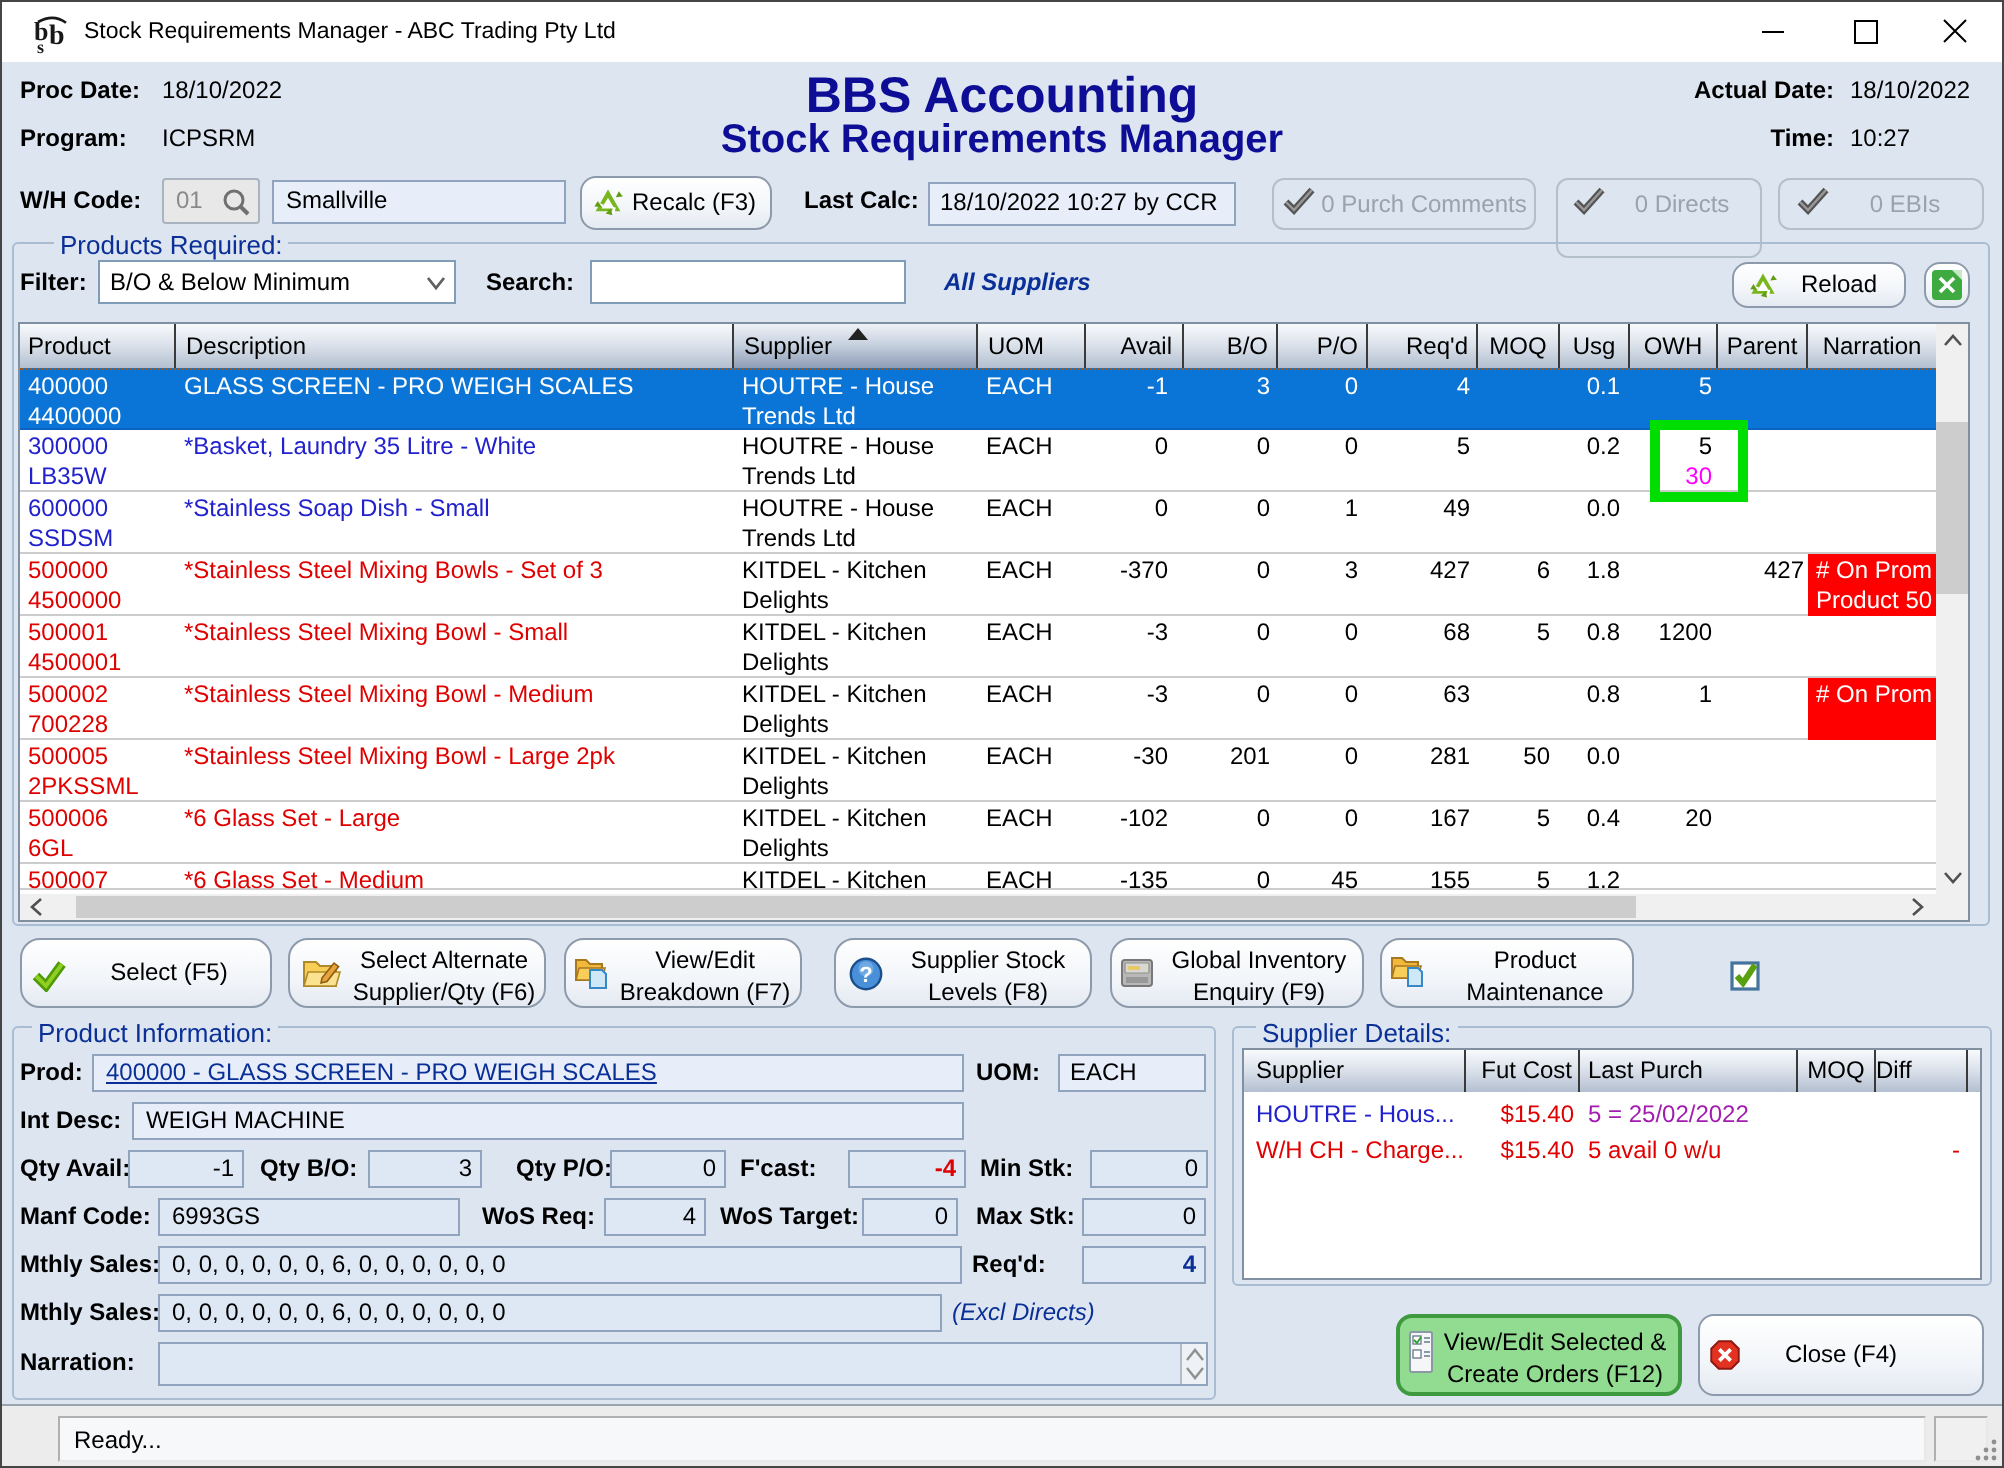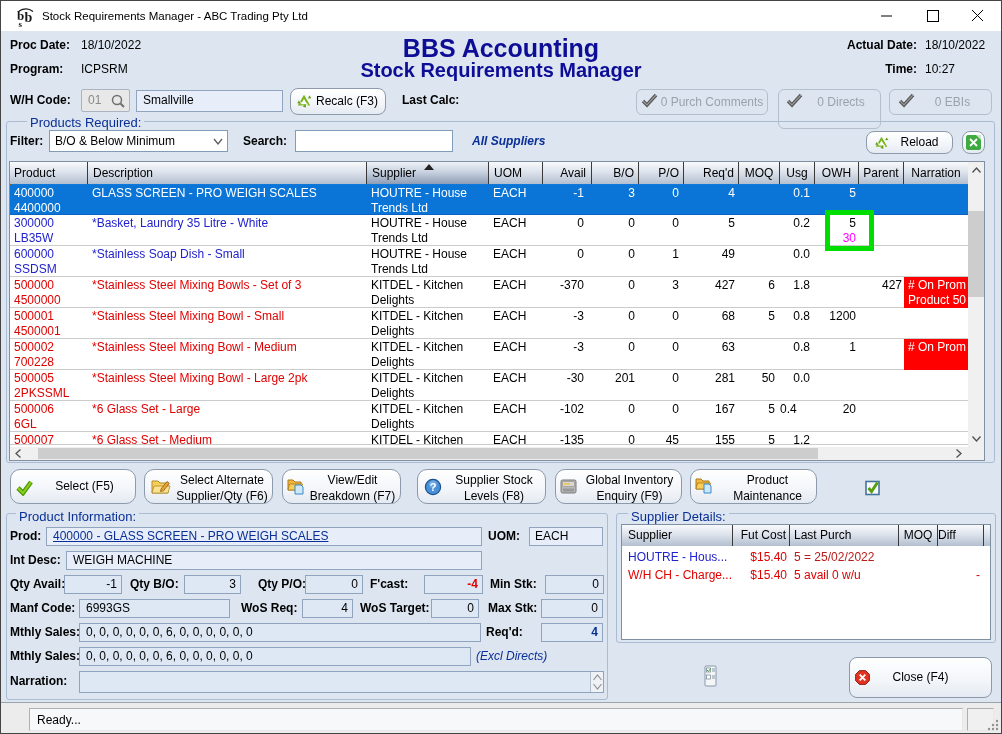--- a/index.html
+++ b/index.html
@@ -81,20 +81,21 @@
         <path d="M8 1.8 L14.2 12.6 H1.8 Z" fill="#79b61e"></path>
         <path d="M8 5.9 L11.2 11.2 H4.8 Z" fill="#fdfdfd"></path>
         <line x1="10.6" y1="3.6" x2="13.6" y2="2.0" stroke="#fdfdfd" stroke-width="1.4"></line>
         <line x1="2.2" y1="8.6" x2="5.6" y2="10.0" stroke="#fdfdfd" stroke-width="1.4"></line>
         <line x1="10.4" y1="14.2" x2="11.2" y2="10.6" stroke="#fdfdfd" stroke-width="1.4"></line>
         <path d="M13.4 2.6 L15.4 5.2 L11.9 5.6 Z" fill="#619c12"></path>
         <path d="M2.9 7.5 L1.2 10.3 L4.9 10.5 Z" fill="#619c12"></path>
         <path d="M10.2 14.6 L6.8 13.8 L9.4 11.2 Z" fill="#619c12"></path>
       </svg>
     <div class="lbl" style="left:402px;top:62px;">Last Calc:</div>
+    <div class="fld" style="left:464px;top:60px;width:154px;height:22px;padding:2px 0 0 5px;">18/10/2022 10:27 by CCR</div>
     <div class="btn dis" style="left:636px;top:58px;width:132px;height:26px;line-height:24px;padding-left:20px;">0 Purch Comments</div>
     <div class="btn dis" style="left:778px;top:58px;width:103px;height:40px;line-height:24px;padding-left:23px;">0 Directs</div>
     <div class="btn dis" style="left:889px;top:58px;width:103px;height:26px;line-height:24px;padding-left:24px;">0 EBIs</div>
     <svg class="chk1" style="position:absolute;left:641px;top:62px;" width="17" height="15" viewBox="0 0 17 15">
         <path d="M2 8 L6 12 L15 2" stroke="#555" stroke-width="3.4" fill="none"></path>
         <path d="M2 8 L6 12 L15 2" stroke="#999" stroke-width="1.2" fill="none"></path>
       </svg>
     <svg class="chk1" style="position:absolute;left:786px;top:62px;" width="17" height="15" viewBox="0 0 17 15">
         <path d="M2 8 L6 12 L15 2" stroke="#555" stroke-width="3.4" fill="none"></path>
         <path d="M2 8 L6 12 L15 2" stroke="#999" stroke-width="1.2" fill="none"></path>
@@ -423,21 +424,21 @@
           </div>
           <div class="cell" style="left:629px;width:45px;padding-right:5px;text-align:right;">
             <div>0</div>
           </div>
           <div class="cell" style="left:674px;width:55px;padding-right:4px;text-align:right;">
             <div>167</div>
           </div>
           <div class="cell" style="left:729px;width:41px;padding-right:5px;text-align:right;">
             <div>5</div>
           </div>
-          <div class="cell" style="left:770px;width:35px;padding-right:5px;">
+          <div class="cell" style="left:770px;width:35px;padding-right:5px;text-align:right;">
             <div>0.4</div>
           </div>
           <div class="cell" style="left:805px;width:44px;padding-right:3px;text-align:right;">
             <div>20</div>
           </div>
         </div>
       <div class="row" style="top:270px;height:13px;">
           <div class="cell" style="left:0px;width:78px;padding-left:4px;color:#e00000;">
             <div>500007</div>
           </div>
@@ -582,30 +583,31 @@
     <div style="position:absolute;left:621px;top:493px;width:370px;height:116px;background:#fff;border:1px solid #8090a0;">
       <div class="hdrcell" style="left:0;width:111px;padding-left:6px;height:21px;line-height:21px;">Supplier</div>
       <div class="hdrcell" style="left:111px;width:57px;height:21px;line-height:21px;text-align:right;padding-right:3px;">Fut Cost</div>
       <div class="hdrcell" style="left:168px;width:109px;height:21px;line-height:21px;padding-left:4px;">Last Purch</div>
       <div class="hdrcell" style="left:277px;width:39px;height:21px;line-height:21px;text-align:center;">MOQ</div>
       <div class="hdrcell" style="left:316px;width:46px;height:21px;line-height:21px;text-align:left;padding-right:2px;">Diff</div>
       <div class="hdrcell" style="left:362px;width:6px;height:21px;border-right:none;"></div>
       <div style="position:absolute;left:0;top:25px;width:368px;height:17px;">
         <span style="position:absolute;left:6px;color:#2222cc;">HOUTRE - Hous...</span>
         <span style="position:absolute;left:111px;width:54px;text-align:right;color:#e00000;">$15.40</span>
-        <span style="position:absolute;left:172px;color:#b91c1c;">5 = 25/02/2022</span>
+        <span style="position:absolute;left:172px;color:#a21caf;">5 = 25/02/2022</span>
       </div>
       <div style="position:absolute;left:0;top:43px;width:368px;height:17px;color:#e00000;">
         <span style="position:absolute;left:6px;">W/H CH - Charge...</span>
         <span style="position:absolute;left:111px;width:54px;text-align:right;">$15.40</span>
         <span style="position:absolute;left:172px;">5 avail 0 w/u</span>
         <span style="position:absolute;left:316px;width:42px;text-align:right;">-</span>
       </div>
     </div>
 
+    <div style="position:absolute;left:698px;top:626px;width:143px;height:41px;background:#92dc92;border:2px solid #3f9a3f;border-radius:8px;text-align:center;padding:4px 0 0 16px;line-height:16px;font-size:12px;">View/Edit Selected &amp;<br>Create Orders (F12)</div>
     <svg style="position:absolute;left:704px;top:634px;" width="16" height="22" viewBox="0 0 16 22">
         <rect x="1" y="1" width="11" height="20" rx="1" fill="#f4f6f8" stroke="#8a98a8" stroke-width="1"></rect>
         <rect x="2.5" y="3" width="4" height="4" fill="#fff" stroke="#70808e" stroke-width="0.7"></rect>
         <path d="M3 5 L4.5 6.5 L6.5 3.5" stroke="#2e9e2e" stroke-width="0.9" fill="none"></path>
         <line x1="8" y1="4" x2="11" y2="4" stroke="#8898a8" stroke-width="1"></line>
         <line x1="8" y1="6" x2="11" y2="6" stroke="#8898a8" stroke-width="1"></line>
         <rect x="2.5" y="10" width="4" height="4" fill="#fff" stroke="#70808e" stroke-width="0.7"></rect>
         <line x1="8" y1="11" x2="11" y2="11" stroke="#8898a8" stroke-width="1"></line>
         <line x1="8" y1="13" x2="11" y2="13" stroke="#8898a8" stroke-width="1"></line>
       </svg>

